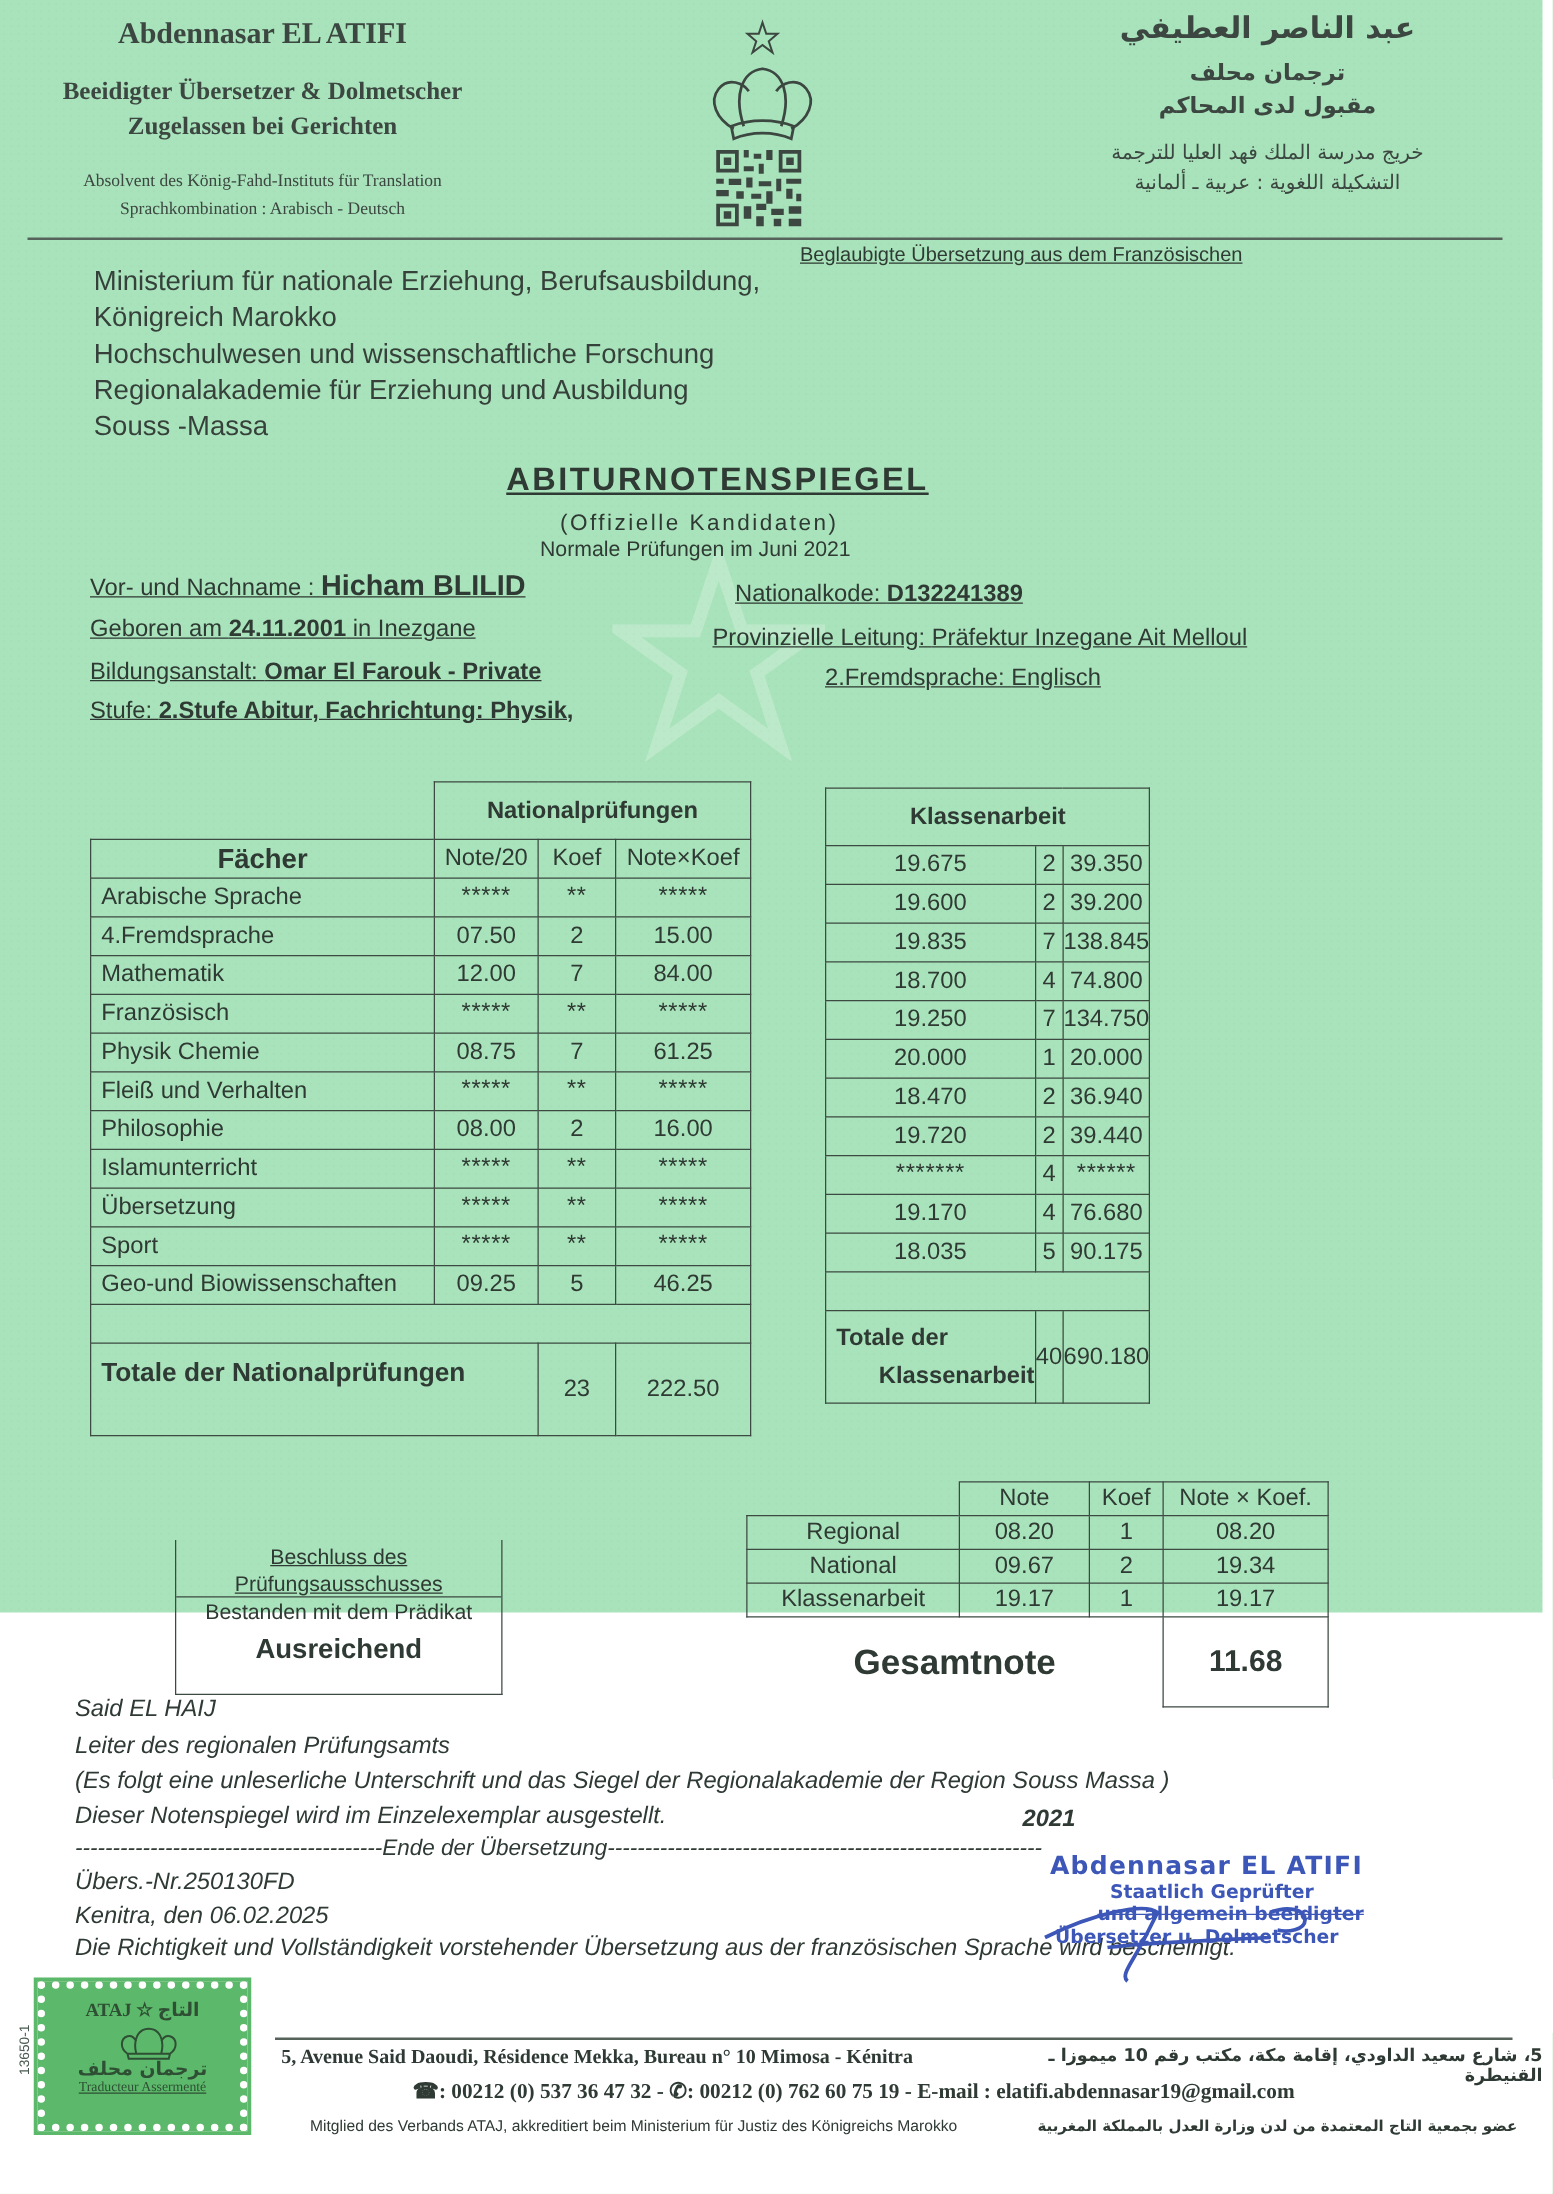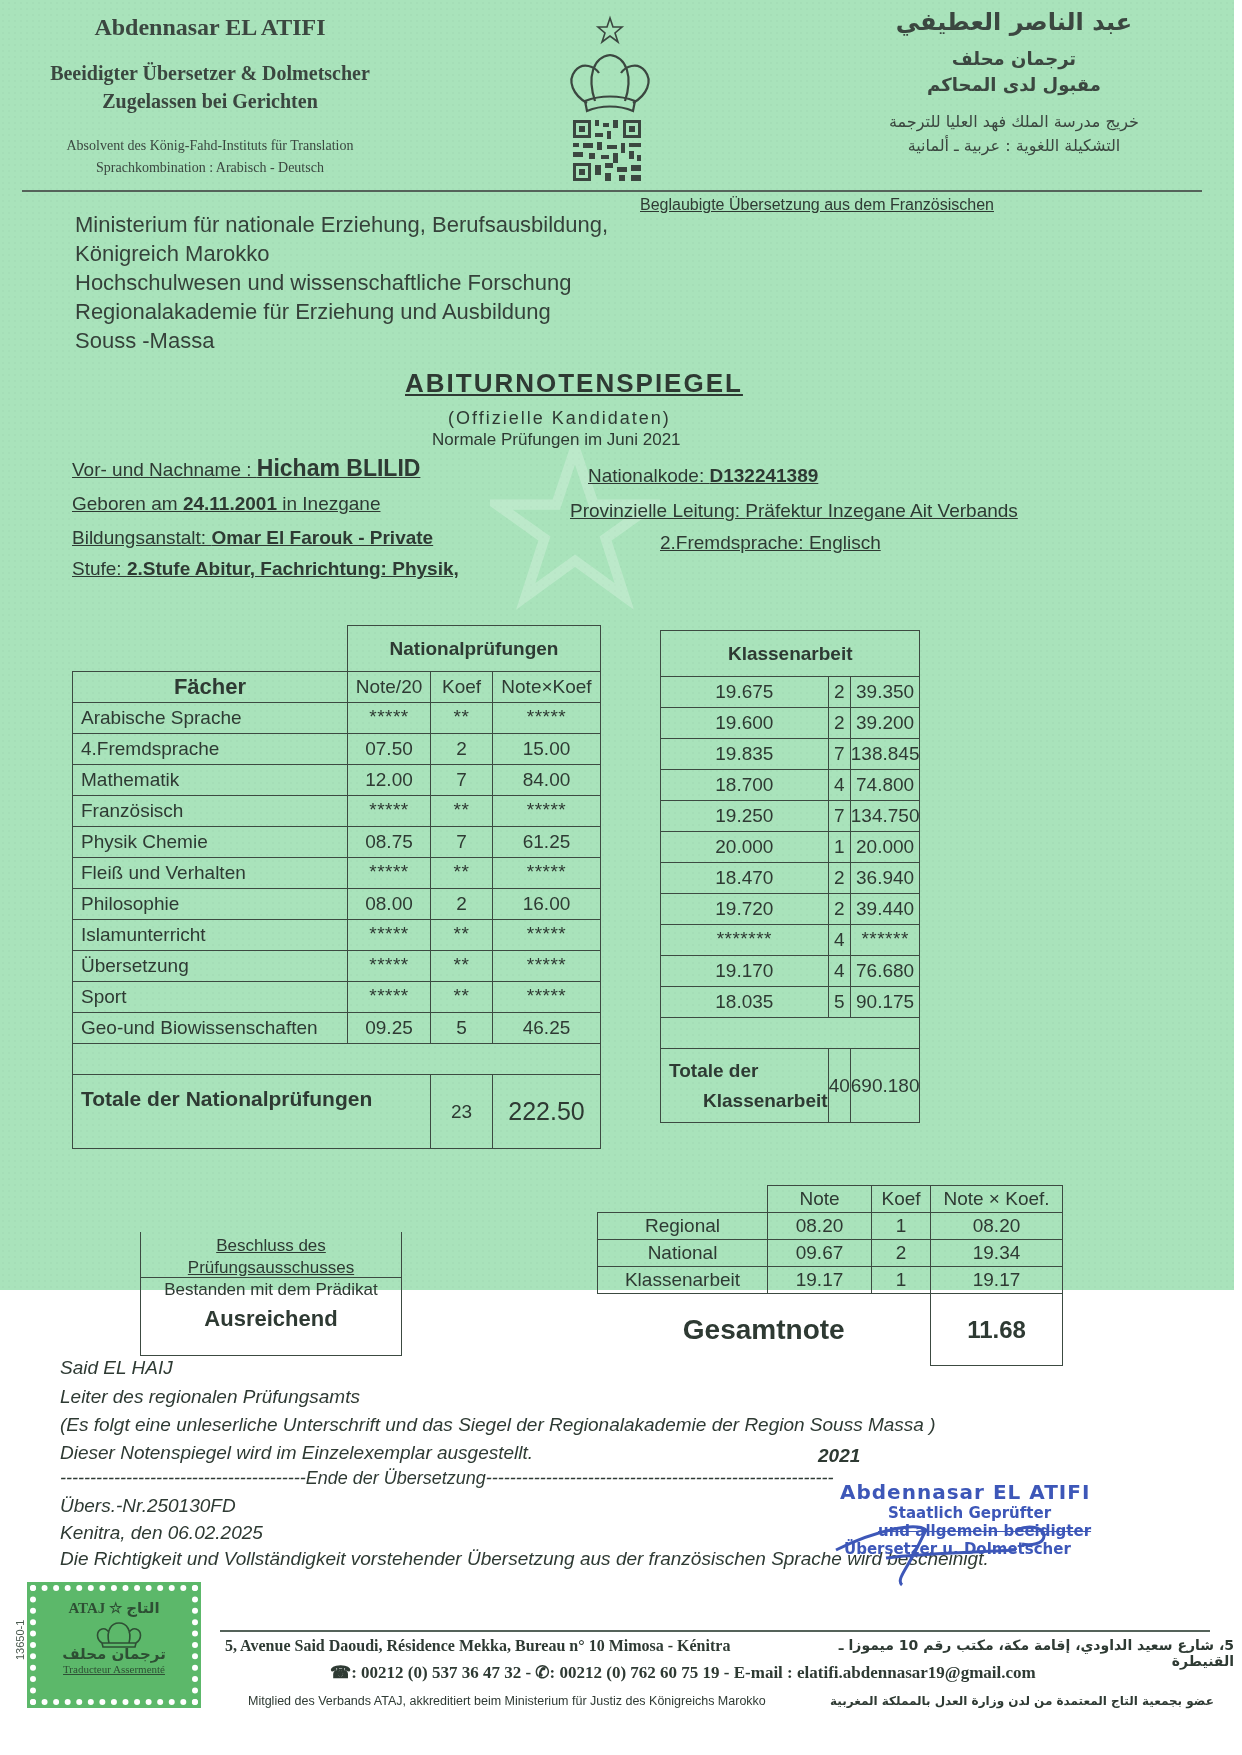--- a/index.html
+++ b/index.html
@@ -164,21 +164,21 @@
     <polygon points="50,5 61,38 96,38 68,58 79,92 50,71 21,92 32,58 4,38 39,38" fill="none" stroke="#ffffff" stroke-width="6"></polygon>
   </svg>
 
   <div class="abs doctitle">ABITURNOTENSPIEGEL</div>
   <div class="abs docsub1">(Offizielle Kandidaten)</div>
   <div class="abs docsub2"><span>Normale Prüfungen im </span><b>Juni  2021</b></div>
 
   <div class="abs info" style="left:72px; top:455px;"><span>Vor- und Nachname : </span><span class="big">Hicham BLILID</span></div>
   <div class="abs info" style="left:588px; top:465px;"><span>Nationalkode: </span><b>D132241389</b></div>
   <div class="abs info" style="left:72px; top:493px;"><span>Geboren am </span><b>24.11.2001</b><span>  in Inezgane</span></div>
-  <div class="abs info" style="left:570px; top:500px;"><span>Provinzielle Leitung: </span><span>Präfektur Inzegane Ait Verbands</span></div>
+  <div class="abs info" style="left:570px; top:500px;"><span>Provinzielle Leitung: </span><span>Präfektur Inzegane Ait Melloul</span></div>
   <div class="abs info" style="left:72px; top:527px;"><span>Bildungsanstalt: </span><b>Omar El Farouk - Private</b></div>
   <div class="abs info" style="left:660px; top:532px;"><span>2.Fremdsprache: </span><span>Englisch</span></div>
   <div class="abs info" style="left:72px; top:558px;"><span>Stufe: </span><b>2.Stufe Abitur, Fachrichtung: Physik,</b></div>
 
   <table class="abs t-nat">
     <tbody>
         <tr style="height:46px;">
       <td class="noborder"></td>
       <td colspan="3" class="hdr-cell" style="border-bottom-width:1.5px;">Nationalprüfungen</td>
     </tr>
@@ -257,21 +257,21 @@
           <td class="c3">46.25</td>
         </tr>
       </tbody>
     <tbody>
         <tr style="height:30px;">
           <td colspan="4"></td>
         </tr>
     <tr style="height:74px;">
       <td colspan="2" class="hdr-cell" style="text-align:left;padding-left:8px;vertical-align:top;padding-top:12px;font-size:21px;">Totale  der Nationalprüfungen</td>
       <td class="c2" style="font-size:19px;">23</td>
-      <td class="c3" style="font-size:25px;">222.50</td>
+      <td class="c3" style="font-size:19px;">222.50</td>
     </tr>
   </tbody>
     </table>
 
   <table class="abs t-kl">
     <tbody>
         <tr style="height:46px;">
       <td colspan="3" class="hdr-cell">Klassenarbeit</td>
     </tr>
     </tbody>

